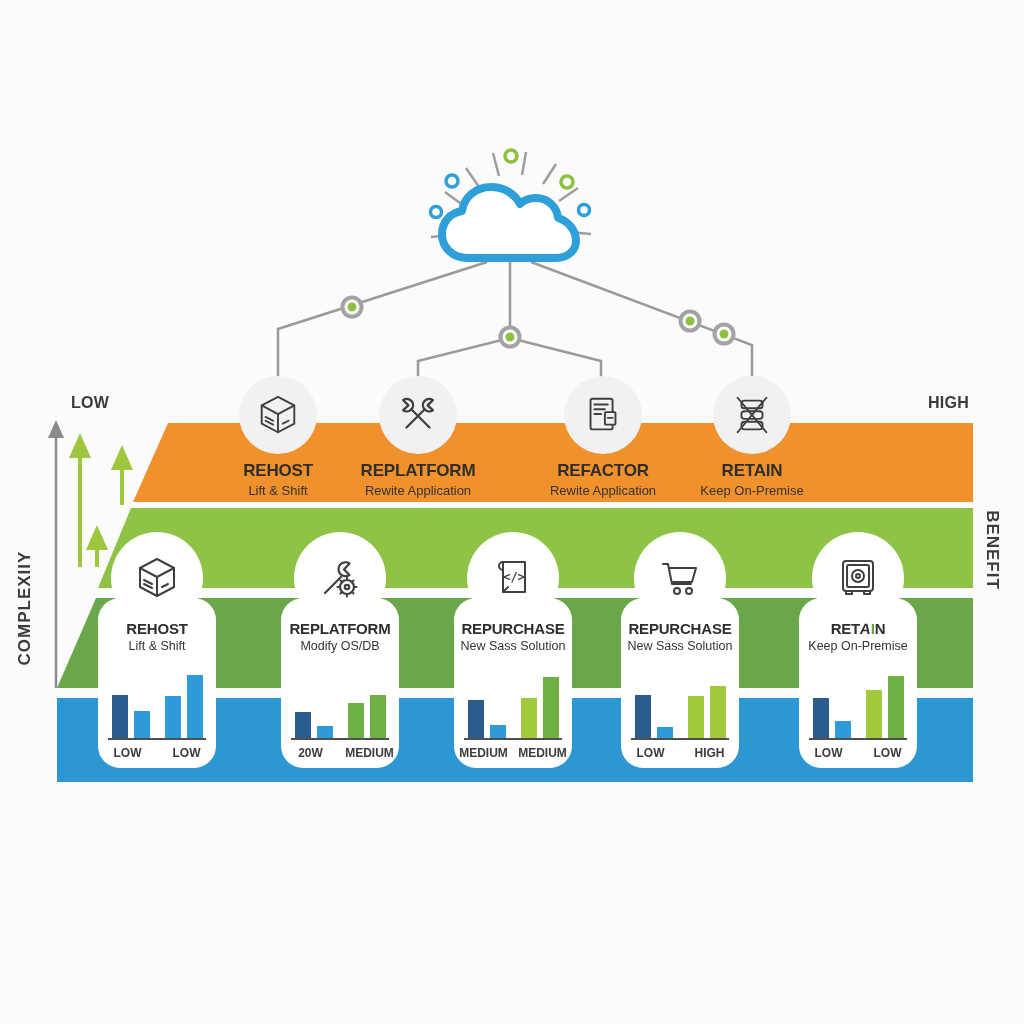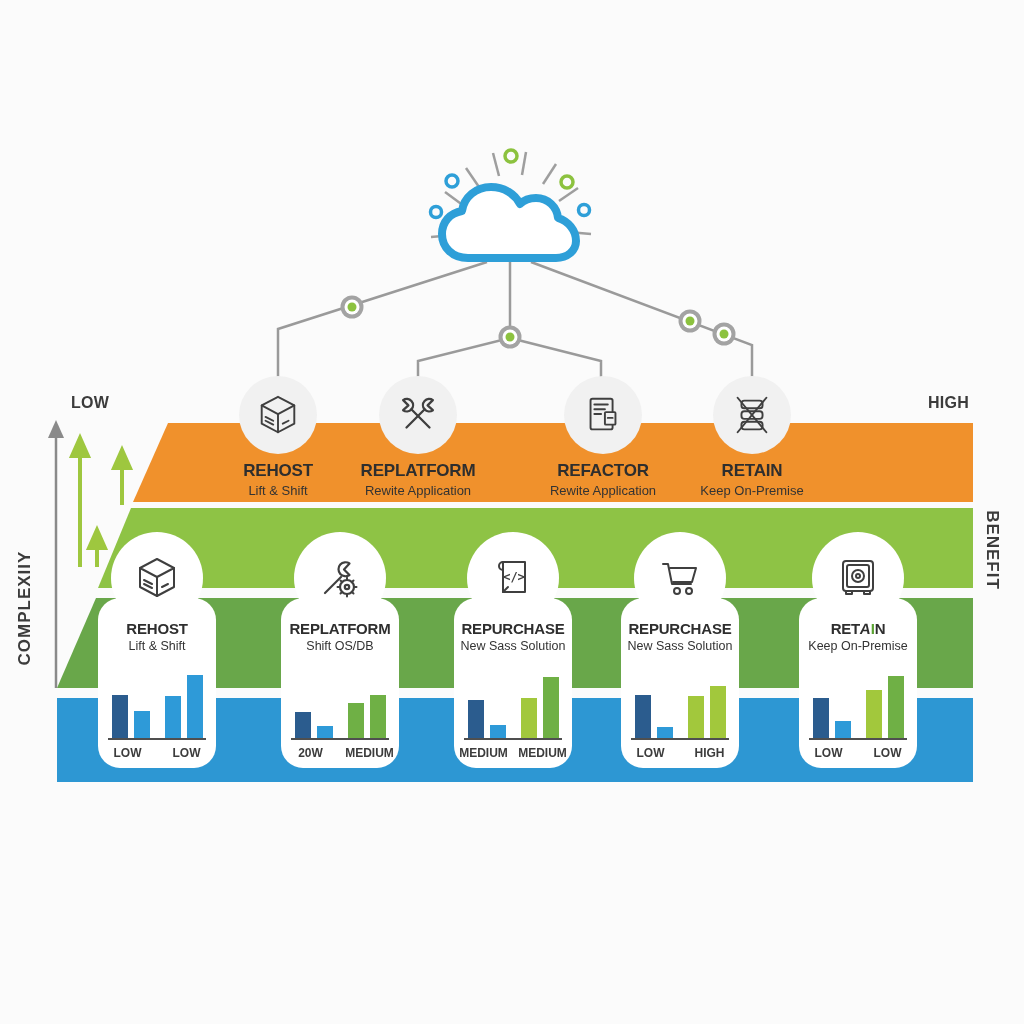--- a/index.html
+++ b/index.html
@@ -216,21 +216,21 @@
           <line x1="24.5" y1="26.5" x2="26.3" y2="28.3"></line>
             <line x1="35.7" y1="37.7" x2="37.5" y2="39.5"></line>
           <line x1="37.5" y1="26.5" x2="35.7" y2="28.3"></line>
             <line x1="26.3" y1="37.7" x2="24.5" y2="39.5"></line>
         </g>
       </svg>
     </div>
     <div class="body"></div>
     <div class="content">
       <div class="c-title">REPLATFORM</div>
-      <div class="c-sub">Shift OS/DB</div>
+      <div class="c-sub">Modify OS/DB</div>
     </div>
     <div class="bars">
         <div class="bar" style="height: 26px; background: rgb(43, 92, 142);"></div>
         <div class="bar" style="height: 12px; background: rgb(46, 154, 216);"></div>
         <div class="bar grp" style="height: 35px; background: rgb(111, 176, 69);"></div>
         <div class="bar" style="height: 43px; background: rgb(111, 176, 69);"></div>
       </div>
     <div class="bar-labels">
       <span>20W</span>
       <span>MEDIUM</span>

